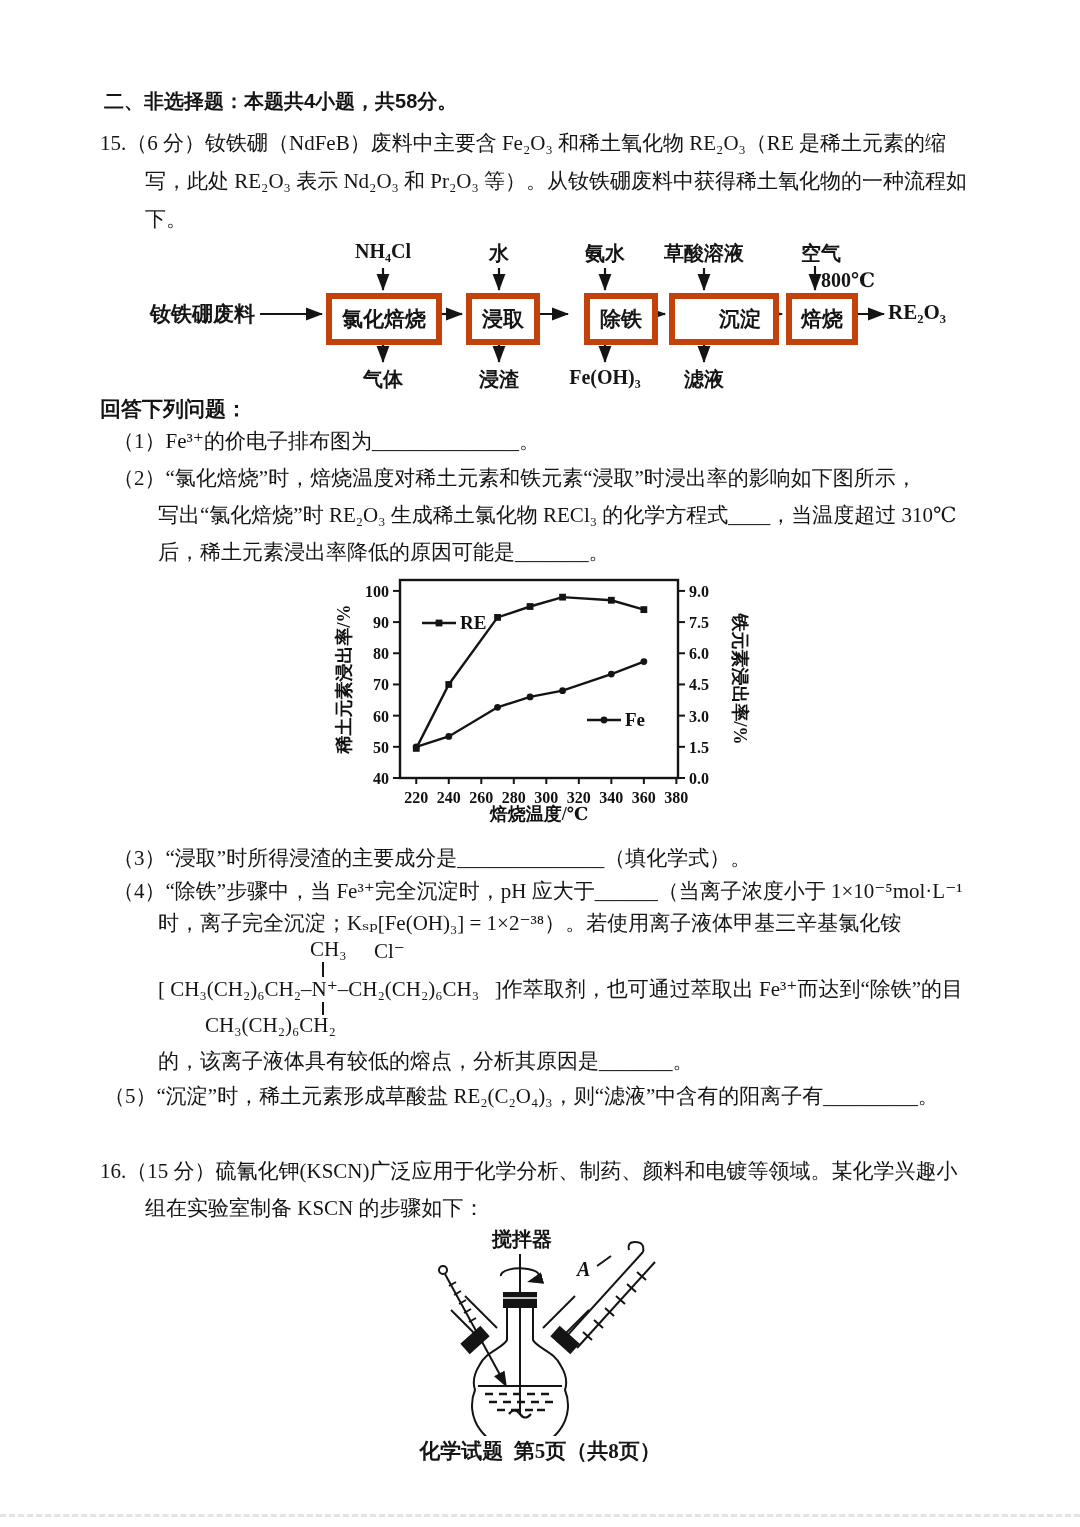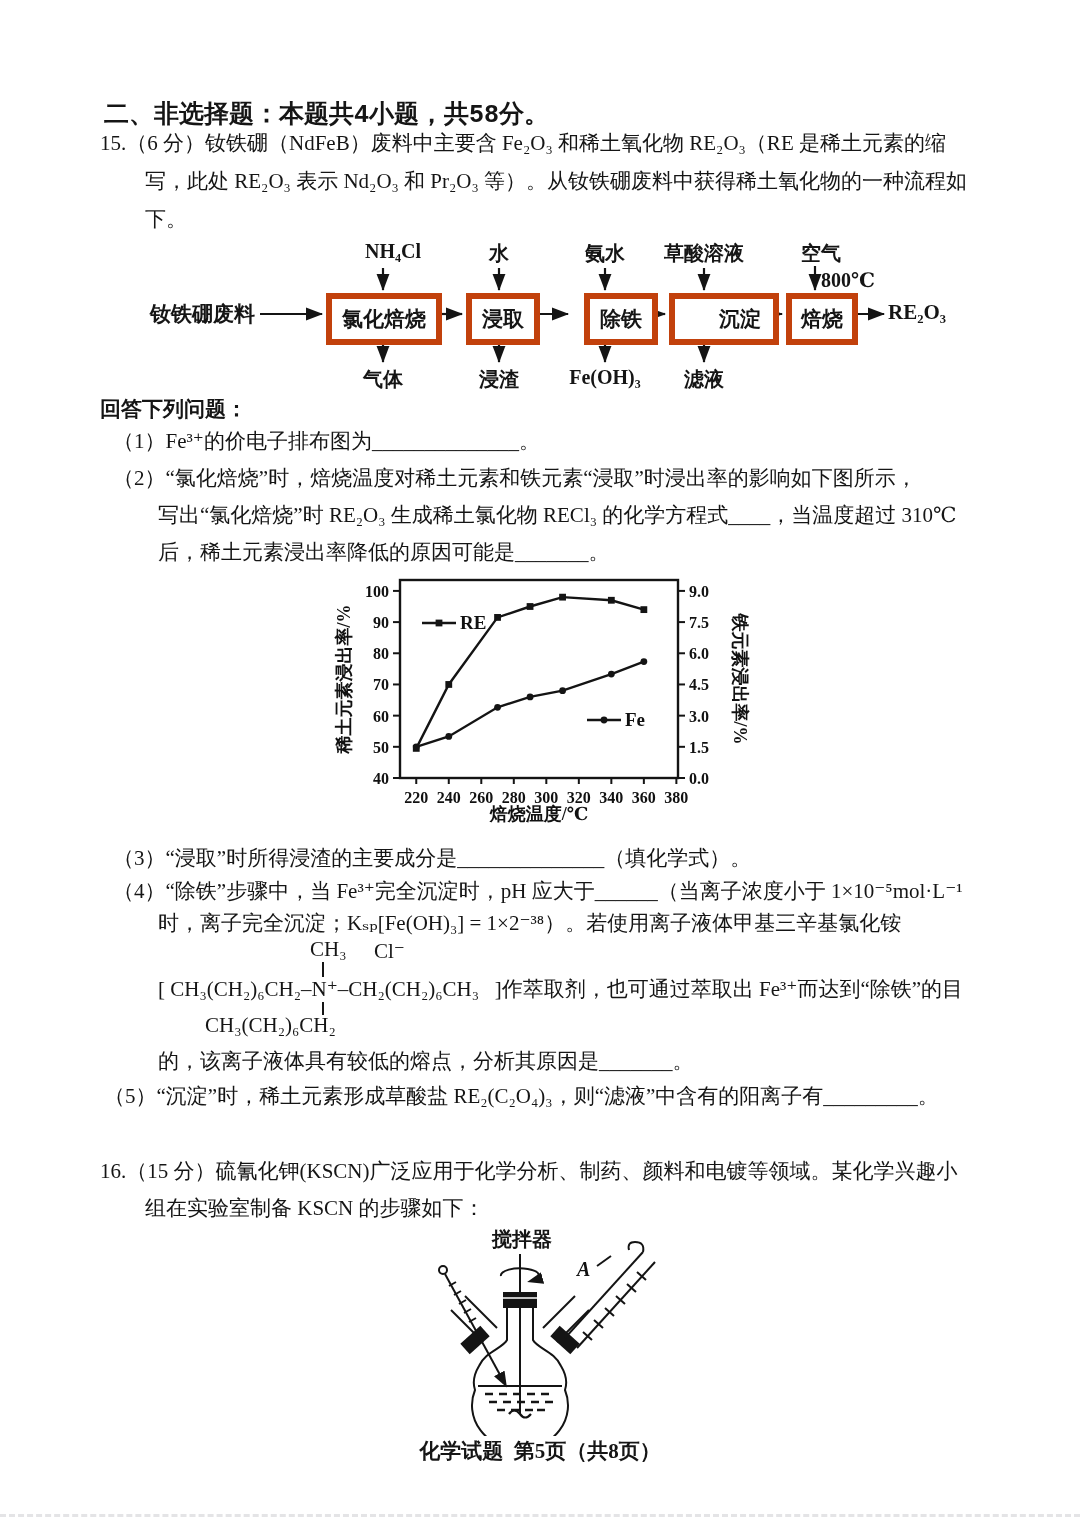--- a/index.html
+++ b/index.html
@@ -1,19 +1,19 @@
 <!DOCTYPE html>
 <html><head>
 <meta charset="utf-8">
 <style>
   html,body{margin:0;padding:0;background:#ffffff;}
   .page{position:relative;width:1080px;height:1527px;background:#fff;overflow:hidden;
         font-family:"Liberation Serif","DejaVu Serif","DejaVu Sans",serif;color:#151515;}
   .ln{position:absolute;white-space:pre;font-size:21px;line-height:1.3;}
-  .hd{font-weight:bold;font-size:25px;font-family:Liberation Mono, monospace;margin-top:12px;}
+  .hd{font-weight:bold;font-size:20px;font-family:Liberation Sans, sans-serif;}
   .cjk-bold{font-weight:600;}
   
   .flow{position:absolute;left:140px;top:238px;width:880px;height:165px;}
   .fbox{position:absolute;top:55px;height:40px;border:6px solid #c2410c;background:#fff;
         display:flex;align-items:center;justify-content:center;font-weight:600;font-size:21px;white-space:pre;}
   .flabel{position:absolute;transform:translateX(-50%);font-size:20px;font-weight:600;white-space:pre;}
   .fside{position:absolute;font-size:21px;font-weight:600;white-space:pre;}
   
   .chart{position:absolute;left:330px;top:568px;width:430px;height:268px;}
   .tick{font:600 16px "Liberation Serif","DejaVu Serif","DejaVu Sans",serif;fill:#111;}
@@ -66,21 +66,21 @@
     </svg>
 
     <div class="fside" style="left:10px;top:62px;">钕铁硼废料</div>
 
     <div class="fbox" style="left:186px;width:104px;">氯化焙烧</div>
     <div class="fbox" style="left:326px;width:62px;">浸取</div>
     <div class="fbox" style="left:432px;width:62px;margin-left:12px;">除铁</div>
     <div class="fbox" style="left:529px;width:66px;padding-left:32px;">沉淀</div>
     <div class="fbox" style="left:646px;width:60px;">焙烧</div>
 
-    <div class="flabel" style="left:253px;top:2px;">NH₄Cl</div>
+    <div class="flabel" style="left:243px;top:2px;">NH₄Cl</div>
     <div class="flabel" style="left:359px;top:2px;">水</div>
     <div class="flabel" style="left:465px;top:2px;">氨水</div>
     <div class="flabel" style="left:564px;top:2px;">草酸溶液</div>
     <div class="flabel" style="left:681px;top:2px;">空气</div>
     <div class="fside" style="left:681px;top:30px;font-size:20px;">800℃</div>
 
     <div class="flabel" style="left:243px;top:128px;">气体</div>
     <div class="flabel" style="left:359px;top:128px;">浸渣</div>
     <div class="flabel" style="left:465px;top:128px;">Fe(OH)₃</div>
     <div class="flabel" style="left:564px;top:128px;">滤液</div>

